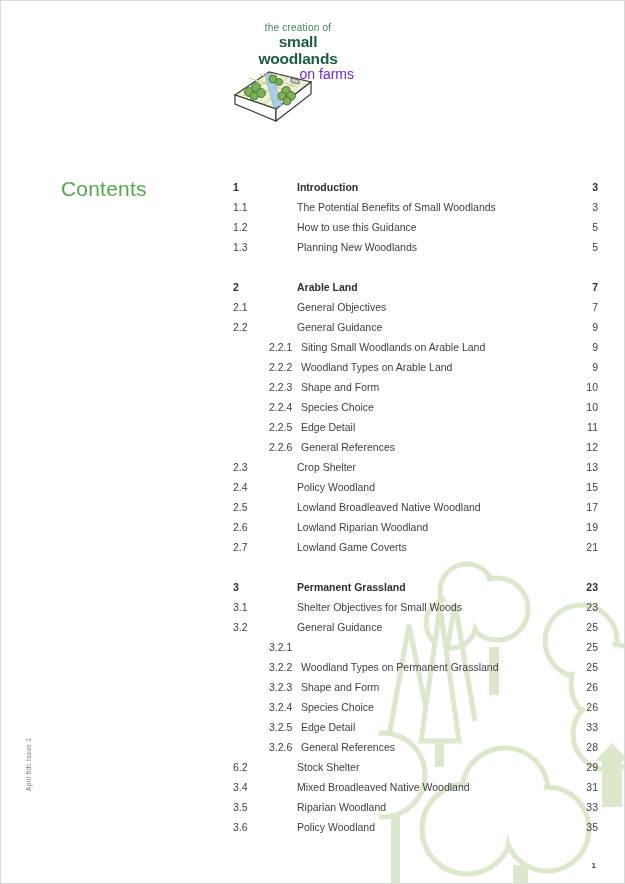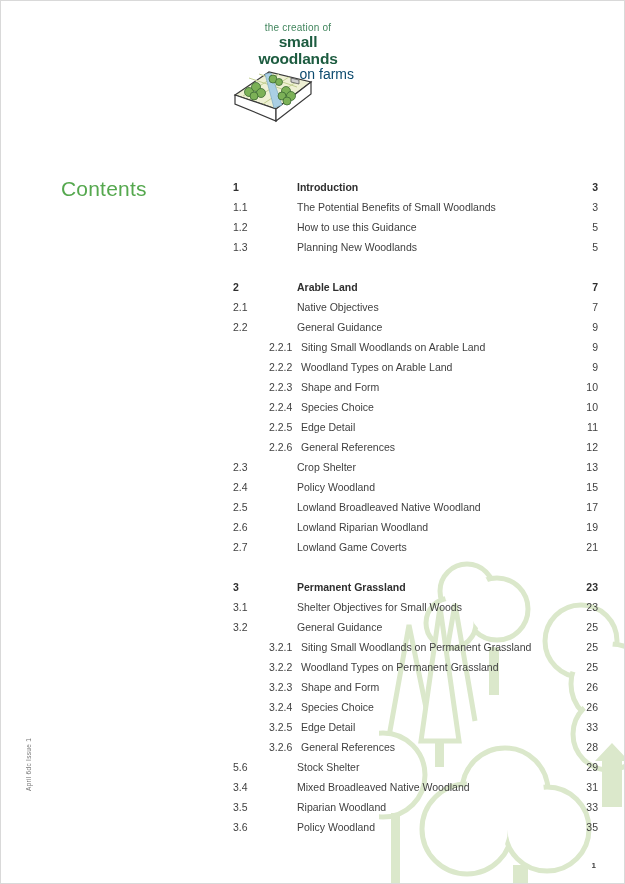--- a/index.html
+++ b/index.html
@@ -9,21 +9,21 @@
     background:#ffffff;
     border:1px solid #d9d9d9;
     box-sizing:border-box;
     overflow:hidden;
     font-family:"Liberation Sans", sans-serif;
   }
   
   .logo-text{position:absolute;left:238px;top:22px;width:118px;line-height:1.08;}
   .logo-line1{font-size:10px;color:#41855d;text-align:center;letter-spacing:.2px;}
   .logo-line2{font-size:15.5px;font-weight:bold;color:#1d5c40;text-align:center;letter-spacing:-.2px;}
-  .logo-line3{font-size:14px;color:#0c4a6e;text-align:right;padding-right:3px;}
+  .logo-line3{font-size:14px;color:#6d28d9;text-align:right;padding-right:3px;}
   .logo-art{position:absolute;left:228px;top:64px;width:88px;height:60px;}
   
   .contents-title{
     position:absolute;left:60px;top:176px;
     font-size:21px;color:#55a84e;letter-spacing:.2px;
   }
   
   .watermark{position:absolute;left:378px;top:548px;width:247px;height:336px;z-index:0;}
   
   .toc{
@@ -146,21 +146,21 @@
         <span class="pg">5</span>
       </div>
       <div class="toc-gap"></div>
       <div class="toc-row lvl1">
         <span class="num">2</span>
         <span class="title">Arable Land</span>
         <span class="pg">7</span>
       </div>
       <div class="toc-row lvl2">
         <span class="num">2.1</span>
-        <span class="title">Native Objectives</span>
+        <span class="title">General Objectives</span>
         <span class="pg">7</span>
       </div>
       <div class="toc-row lvl2">
         <span class="num">2.2</span>
         <span class="title">General Guidance</span>
         <span class="pg">9</span>
       </div>
       <div class="toc-row lvl3">
         <span class="num">2.2.1</span>
         <span class="title">Siting Small Woodlands on Arable Land</span>
@@ -227,21 +227,20 @@
         <span class="title">Shelter Objectives for Small Woods</span>
         <span class="pg">23</span>
       </div>
       <div class="toc-row lvl2">
         <span class="num">3.2</span>
         <span class="title">General Guidance</span>
         <span class="pg">25</span>
       </div>
       <div class="toc-row lvl3">
         <span class="num">3.2.1</span>
-        <span class="title">Siting Small Woodlands on Permanent Grassland</span>
         <span class="pg">25</span>
       </div>
       <div class="toc-row lvl3">
         <span class="num">3.2.2</span>
         <span class="title">Woodland Types on Permanent Grassland</span>
         <span class="pg">25</span>
       </div>
       <div class="toc-row lvl3">
         <span class="num">3.2.3</span>
         <span class="title">Shape and Form</span>
@@ -256,21 +255,21 @@
         <span class="num">3.2.5</span>
         <span class="title">Edge Detail</span>
         <span class="pg">33</span>
       </div>
       <div class="toc-row lvl3">
         <span class="num">3.2.6</span>
         <span class="title">General References</span>
         <span class="pg">28</span>
       </div>
       <div class="toc-row lvl2">
-        <span class="num">5.6</span>
+        <span class="num">6.2</span>
         <span class="title">Stock Shelter</span>
         <span class="pg">29</span>
       </div>
       <div class="toc-row lvl2">
         <span class="num">3.4</span>
         <span class="title">Mixed Broadleaved Native Woodland</span>
         <span class="pg">31</span>
       </div>
       <div class="toc-row lvl2">
         <span class="num">3.5</span>

